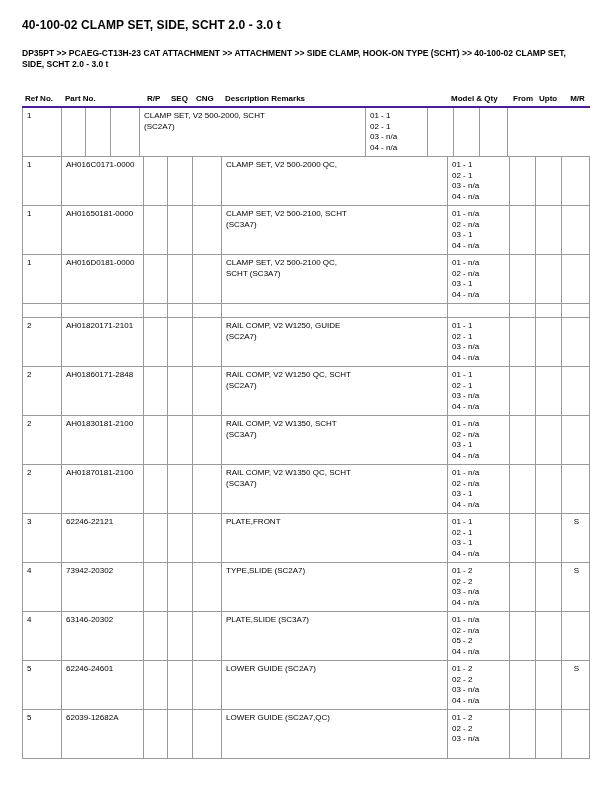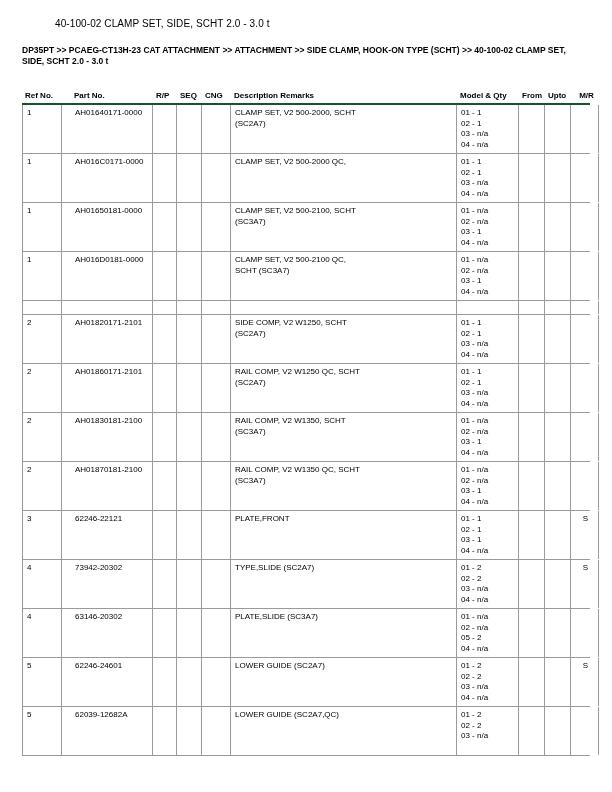--- a/index.html
+++ b/index.html
@@ -1,28 +1,28 @@
 <!DOCTYPE html>
 <html><head>
 <meta charset="utf-8">
 <style>
   html,body{margin:0;padding:0;}
   body{width:612px;height:792px;background:#ffffff;color:#000000;font-family:"Liberation Sans",sans-serif;}
   .page{position:relative;width:612px;height:792px;padding:18px 22px;box-sizing:border-box;overflow:hidden;background:#fff;}
-  .doc-title{font-size:10px;font-weight:normal;letter-spacing:0.1px;margin-left:33px;}
+  .doc-title{font-size:12px;font-weight:bold;letter-spacing:0.1px;}
   .breadcrumb{margin-top:16px;font-size:8.5px;font-weight:bold;line-height:11px;width:562px;}
   .table{margin-top:24px;width:568px;}
-  .thead{display:flex;border-bottom:2px solid #14532d;padding-bottom:3px;}
+  .thead{display:flex;border-bottom:2px solid #4c1d95;padding-bottom:3px;}
   .th{font-size:8px;font-weight:bold;padding-left:3px;box-sizing:border-box;flex:none;white-space:nowrap;}
   .tr{display:flex;border-bottom:1px solid #9a9a9a;min-height:48px;align-items:stretch;}
   .tr.spacer{min-height:13px;}
   .td{font-size:8px;line-height:10.5px;padding:3px 2px 3px 4px;box-sizing:border-box;border-right:1px solid #9a9a9a;flex:none;overflow:hidden;}
   .td:first-child{border-left:1px solid #9a9a9a;}
   .col-ref{width:40px;}
-  .col-part{width:82px;margin-left:9px;}
+  .col-part{width:82px;}
   .col-rp{width:24px;}
   .col-seq{width:25px;}
   .col-cng{width:29px;}
   .col-desc{width:226px;}
   .col-qty{width:62px;}
   .col-from{width:26px;}
   .col-upto{width:26px;}
   .col-mr{width:28px;text-align:center;}
   .line{white-space:nowrap;}
 </style>
@@ -42,21 +42,20 @@
       <div class="th col-cng">CNG</div>
       <div class="th col-desc">Description Remarks</div>
       <div class="th col-qty">Model &amp; Qty</div>
       <div class="th col-from">From</div>
       <div class="th col-upto">Upto</div>
       <div class="th col-mr">M/R</div>
     </div>
     <div id="tbody">
         <div class="tr">
           <div class="td col-ref">1</div>
-          <div class="td col-part">AH01640171-0000</div>
           <div class="td col-rp"></div>
           <div class="td col-seq"></div>
           <div class="td col-cng"></div>
           <div class="td col-desc">
             <div class="line">CLAMP SET, V2 500-2000, SCHT</div>
             <div class="line">(SC2A7)</div>
           </div>
           <div class="td col-qty">
             <div class="line">01 - 1</div>
             <div class="line">02 - 1</div>
@@ -138,36 +137,36 @@
           <div class="td col-upto"></div>
           <div class="td col-mr"></div>
         </div>
         <div class="tr">
           <div class="td col-ref">2</div>
           <div class="td col-part">AH01820171-2101</div>
           <div class="td col-rp"></div>
           <div class="td col-seq"></div>
           <div class="td col-cng"></div>
           <div class="td col-desc">
-            <div class="line">SIDE COMP, V2 W1250, SCHT</div>
+            <div class="line">RAIL COMP, V2 W1250, GUIDE</div>
             <div class="line">(SC2A7)</div>
           </div>
           <div class="td col-qty">
             <div class="line">01 - 1</div>
             <div class="line">02 - 1</div>
             <div class="line">03 - n/a</div>
             <div class="line">04 - n/a</div>
           </div>
           <div class="td col-from"></div>
           <div class="td col-upto"></div>
           <div class="td col-mr"></div>
         </div>
         <div class="tr">
           <div class="td col-ref">2</div>
-          <div class="td col-part">AH01860171-2101</div>
+          <div class="td col-part">AH01860171-2848</div>
           <div class="td col-rp"></div>
           <div class="td col-seq"></div>
           <div class="td col-cng"></div>
           <div class="td col-desc">
             <div class="line">RAIL COMP, V2 W1250 QC, SCHT</div>
             <div class="line">(SC2A7)</div>
           </div>
           <div class="td col-qty">
             <div class="line">01 - 1</div>
             <div class="line">02 - 1</div>

